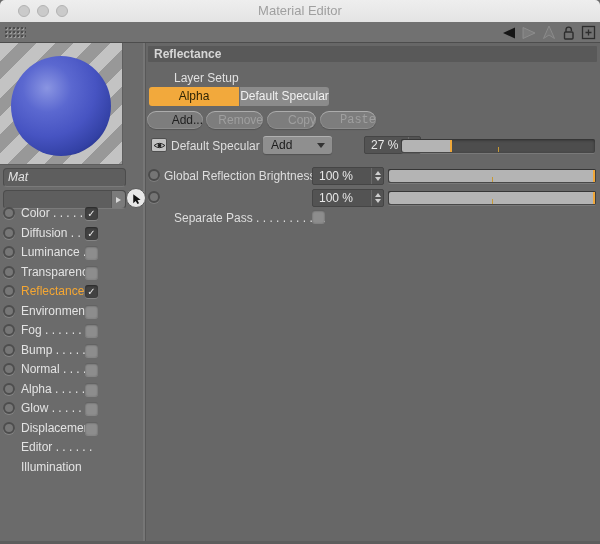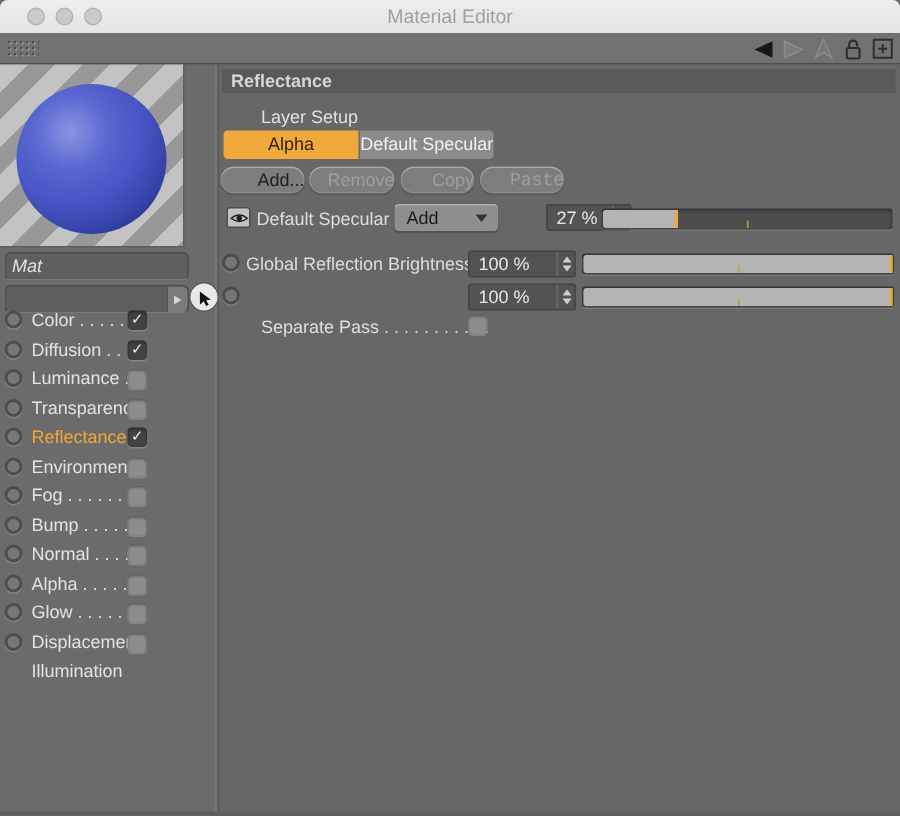--- a/index.html
+++ b/index.html
@@ -277,20 +277,23 @@
         <div class="ch-radio"></div>
         <div class="ch-label">Glow . . . . . . .</div>
         <div class="checkbox"></div>
       </div>
       <div class="ch-row">
         <div class="ch-radio"></div>
         <div class="ch-label">Displacement</div>
         <div class="checkbox"></div>
       </div>
       <div class="ch-row">
+        <div class="ch-label">Editor . . . . . .</div>
+      </div>
+      <div class="ch-row">
         <div class="ch-label">Illumination</div>
       </div>
     </div>
   </div>
 
   <div class="mainpanel">
     <div class="hdr-bar">Reflectance</div>
     <div class="group-label">Layer Setup</div>
 
     <div class="tabs">

